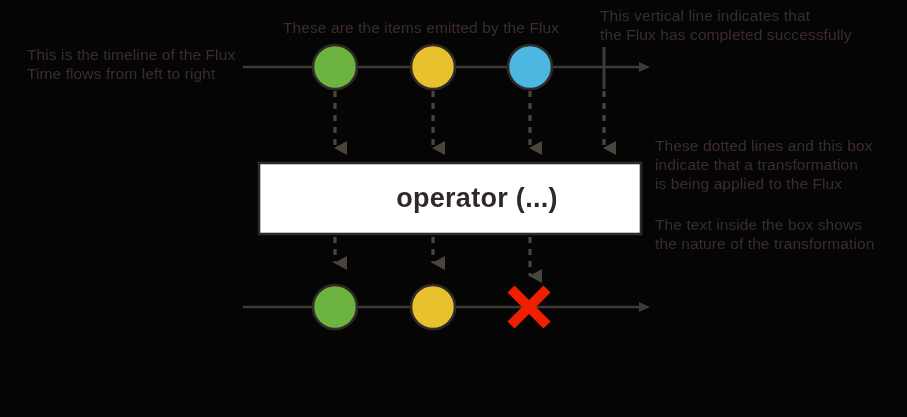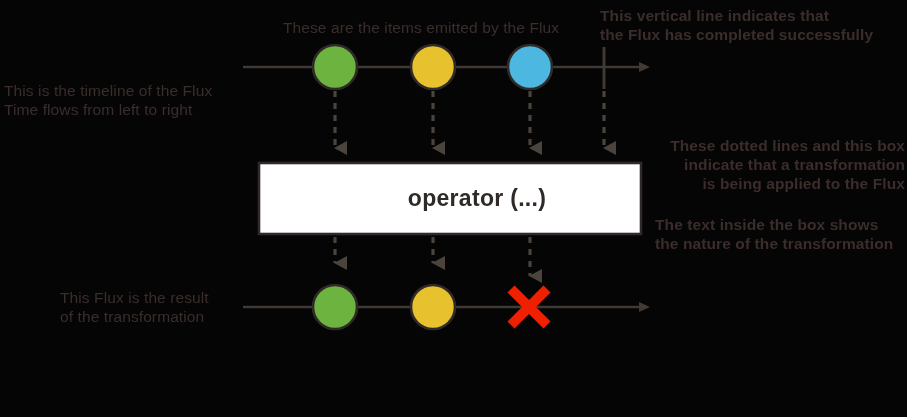--- a/index.html
+++ b/index.html
@@ -20,40 +20,40 @@
   .annotation {
     position: absolute;
     color: #3b2d2b;
     font-family: "Liberation Sans", sans-serif;
     font-size: 15.5px;
     line-height: 19px;
     white-space: pre;
     letter-spacing: 0.1px;
   }
   .ann-center { text-align: left; }
-  .ann-left { text-align: left; font-weight: bold; }
+  .ann-left { text-align: left; }
 
   svg.layer {
     position: absolute;
     left: 0;
     top: 0;
     width: 907px;
     height: 417px;
   }
   .op-box-label {
     position: absolute;
     left: 259px;
     top: 163px;
     width: 436px;
     height: 71px;
     display: flex;
     align-items: center;
     justify-content: center;
     font-family: "Liberation Sans", sans-serif;
-    font-size: 23px;
+    font-size: 27px;
     font-weight: bold;
     color: #2f2a28;
     letter-spacing: 0.3px;
     pointer-events: none;
   }
 </style>
 </head>
 <body>
 
 <div id="canvas">
@@ -105,32 +105,30 @@
     </g>
 
     <g stroke="#ee2000" stroke-width="10" stroke-linecap="butt">
       <line x1="511" y1="289" x2="547" y2="325"></line>
       <line x1="547" y1="289" x2="511" y2="325"></line>
     </g>
   </svg>
 
   <div class="op-box-label">operator (...)</div>
 
-  <div class="annotation ann-center" style="left:4px; top:45px; width:218px;margin-top:36px;">This is the timeline of the Flux
+  <div class="annotation ann-center" style="left:27px; top:45px; width:218px;">This is the timeline of the Flux
 Time flows from left to right</div>
 
   <div class="annotation ann-center" style="left:283px; top:18px; width:296px;">These are the items emitted by the Flux</div>
 
   <div class="annotation ann-left" style="left:600px; top:6px; width:300px;">This vertical line indicates that
 the Flux has completed successfully</div>
 
-  <div class="annotation ann-left" style="left:655px; top:136px; width:250px;text-align:right;">These dotted lines and this box
+  <div class="annotation ann-left" style="left:655px; top:136px; width:250px;">These dotted lines and this box
 indicate that a transformation
 is being applied to the Flux</div>
 
   <div class="annotation ann-left" style="left:655px; top:215px; width:250px;">The text inside the box shows
 the nature of the transformation</div>
 
-  <div class="annotation ann-center" style="left:60px; top:288px; width:172px;">This Flux is the result
-of the transformation</div>
 
 
 </div>
 
 </body></html>

